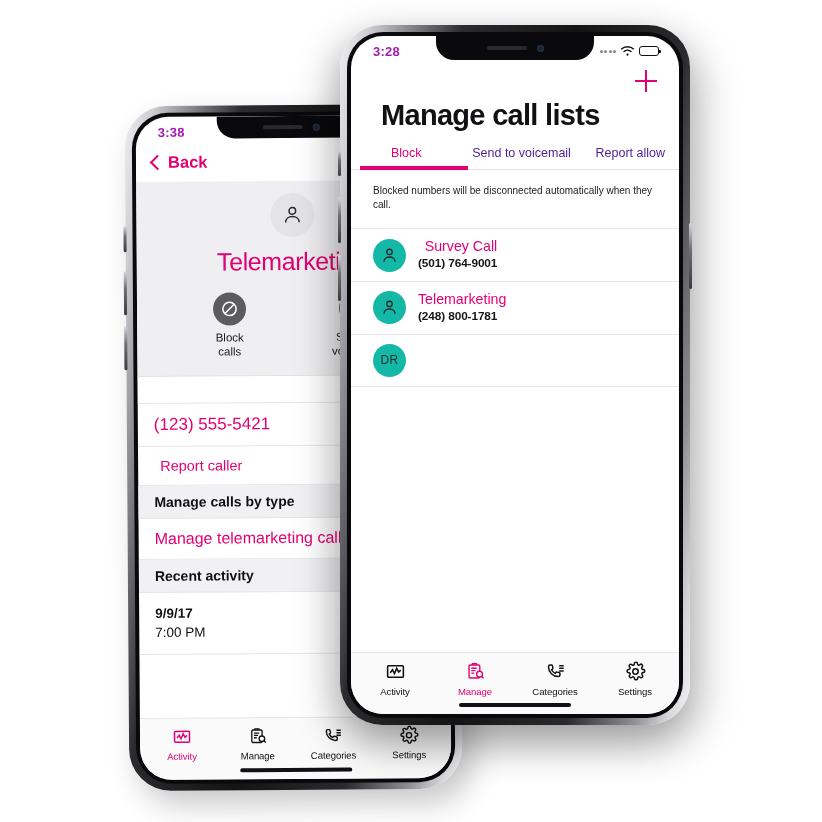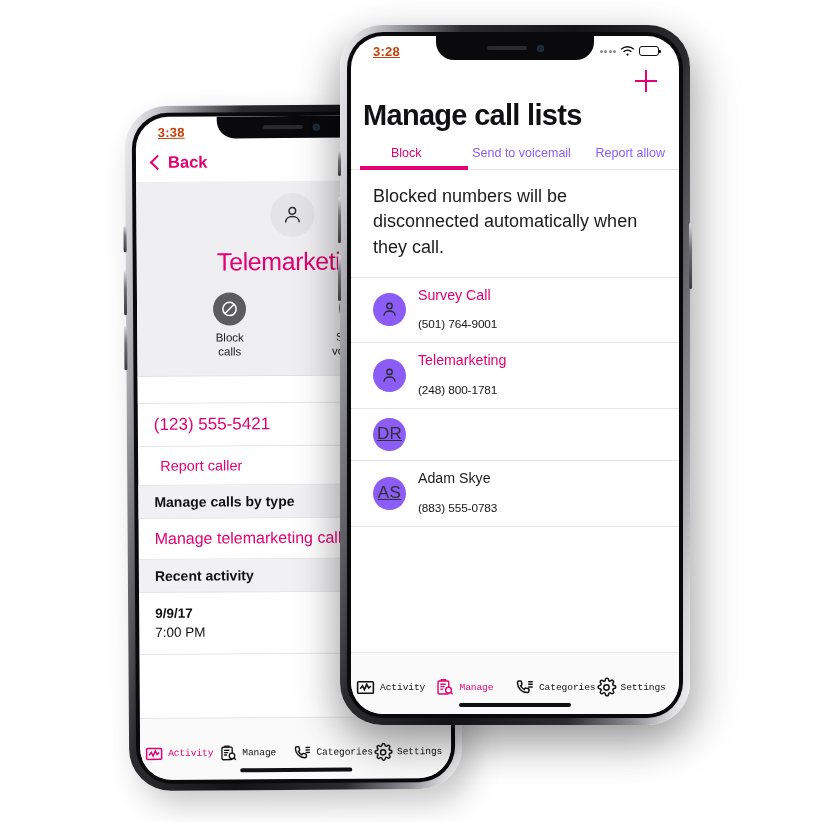--- a/index.html
+++ b/index.html
@@ -100,23 +100,22 @@
     align-items: center;
     justify-content: space-between;
     padding: 0 20px 0 22px;
     box-sizing: border-box;
     position: relative;
     z-index: 25;
   }
   .status-time {
     font-size: 13px;
     font-weight: bold;
-    color: #c2410c;
+    color: #a21caf;
     letter-spacing: 0.2px;
-    text-decoration: underline;
   }
   .status-right {
     display: flex;
     align-items: center;
     gap: 4px;
   }
   .sig-dots { display: flex; gap: 1.5px; align-items: flex-end; }
   .sig-dots i {
     width: 3px; height: 3px; background: #8b8b8b; border-radius: 50%;
     display: block;
@@ -151,102 +150,100 @@
   .plus-btn:before, .plus-btn:after {
     content: ""; position: absolute; background: #e20074;
   }
   .plus-btn:before { left: 0; top: 10px; width: 22px; height: 2px; }
   .plus-btn:after  { top: 0; left: 10px; height: 22px; width: 2px; }
 
   .page-title {
     font-size: 29px;
     font-weight: bold;
     color: #111113;
-    padding: 8px 22px 0 12px;
+    padding: 8px 22px 0 30px;
     letter-spacing: -0.7px;
     line-height: 1.1;
   }
 
   .tabs {
     display: flex;
     align-items: flex-end;
     padding: 14px 0 0 0;
     border-bottom: 1px solid #e3e3e5;
     position: relative;
   }
   .tab {
     font-size: 12.5px;
-    color: #8b5cf6;
+    color: #4c1d95;
     padding: 0 0 9px 0;
     text-align: center;
     cursor: pointer;
     white-space: nowrap;
   }
   .tab.tab-block { width: 118px; color: #e20074; }
   .tab.tab-vm { width: 128px; }
   .tab.tab-allow { width: 104px; }
   .tab-underline {
     position: absolute;
     bottom: -1px; left: 9px;
     width: 108px; height: 3.5px;
     background: #e20074;
   }
 
   .blurb {
-    font-size: 18px;
+    font-size: 10px;
     color: #1b1b1d;
     line-height: 1.42;
     padding: 14px 22px 16px 22px;
     border-bottom: 1px solid #e6e6e8;
   }
 
   .contact-list { display: block; }
   .contact-row {
     display: flex;
     align-items: center;
     gap: 12px;
     padding: 9px 22px 9px 22px;
     border-bottom: 1px solid #e6e6e8;
     cursor: pointer;
     min-height: 44px;
     box-sizing: border-box;
   }
   .avatar {
     width: 33px; height: 33px; min-width: 33px;
     border-radius: 50%;
-    background: #8b5cf6;
+    background: #14b8a6;
     display: flex; align-items: center; justify-content: center;
-    font-size: 17px;
+    font-size: 12px;
     color: #303033;
     letter-spacing: 0.3px;
-    text-decoration: underline;
   }
   .avatar svg { display: block; }
-  .c-name { font-size: 14.2px; line-height: 1.25; color: #1b1b1d; }
+  .c-name { font-size: 14.2px; line-height: 1.25; color: #1b1b1d; text-align: right; }
   .c-name.pink { color: #e20074; }
-  .c-num { font-size: 11.8px; color: #161618; font-weight: normal; letter-spacing: -0.1px; line-height: 1.35; margin-top: 13px; }
+  .c-num { font-size: 11.8px; color: #161618; font-weight: bold; letter-spacing: -0.1px; line-height: 1.35; }
 
   
   .tabbar {
     position: absolute;
     left: 0; right: 0; bottom: 0;
     background: #fafafa;
     border-top: 1px solid #e6e6e8;
     display: flex;
     padding: 8px 4px 0 4px;
     box-sizing: border-box;
     height: 62px;
   }
   .tabbar-item {
     flex: 1;
-    display: flex; flex-direction: row;
+    display: flex; flex-direction: column;
     align-items: center; gap: 4px;
     cursor: pointer;
     color: #111113;
-    font-family: Liberation Mono, monospace;
   }
   .tabbar-item.active { color: #e20074; }
   .tabbar-label { font-size: 9.6px; letter-spacing: -0.1px; }
   .home-indicator {
     position: absolute;
     bottom: 7px; left: 50%;
     transform: translateX(-50%);
     width: 112px; height: 4.5px;
     border-radius: 3px;
     background: #111113;
@@ -505,27 +502,20 @@
           <div>
             <div class="c-name pink">Telemarketing</div>
             <div class="c-num">(248) 800-1781</div>
           </div>
         </div>
 
         <div class="contact-row">
           <div class="avatar">DR</div>
         </div>
 
-        <div class="contact-row">
-          <div class="avatar">AS</div>
-          <div>
-            <div class="c-name">Adam Skye</div>
-            <div class="c-num">(883) 555-0783</div>
-          </div>
-        </div>
 
       </div>
 
       <div class="tabbar">
         <div class="tabbar-item">
           <svg width="21" height="21" viewBox="0 0 24 24" fill="none" stroke="currentColor" stroke-width="1.8">
             <rect x="3" y="5.5" width="18" height="13" rx="1.2"></rect>
             <polyline points="6,13.5 8.6,10 10.8,14.4 13.4,8.4 15.6,12.6 18,10.4"></polyline>
           </svg>
           <span class="tabbar-label">Activity</span>

